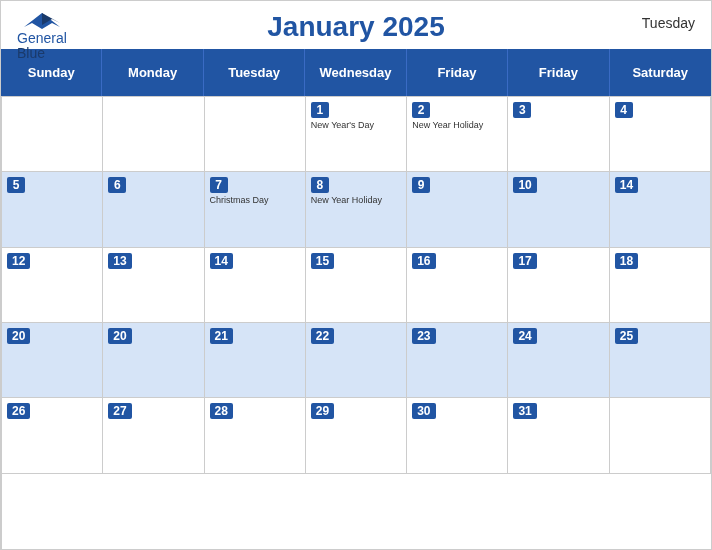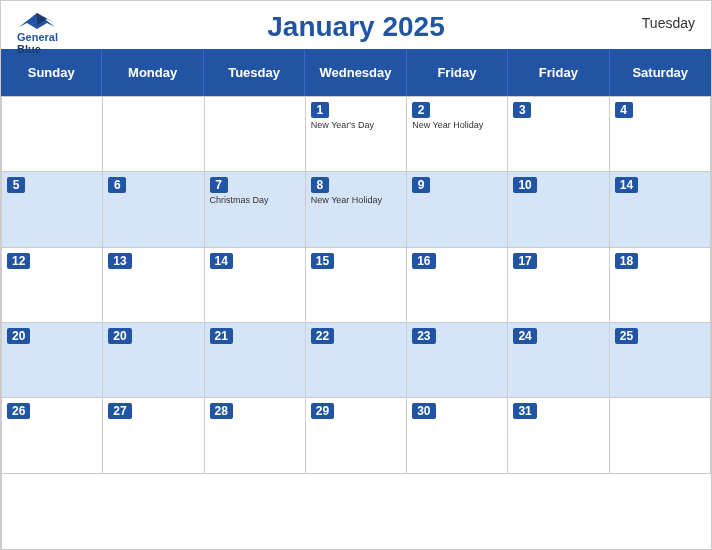--- a/index.html
+++ b/index.html
@@ -27,23 +27,23 @@
     }
     .logo {
       position: absolute;
       left: 16px;
       top: 8px;
       display: flex;
       flex-direction: column;
       align-items: center;
     }
     .logo-text {
-      font-size: 11px;
+      font-size: 14px;
       color: #1a3a6b;
-      font-weight: bold;
+      font-weight: normal;
       line-height: 1.1;
     }
     .logo-blue {
       color: #2155a3;
     }
     .logo-bird {
       width: 36px;
       height: 22px;
     }
     .title {

